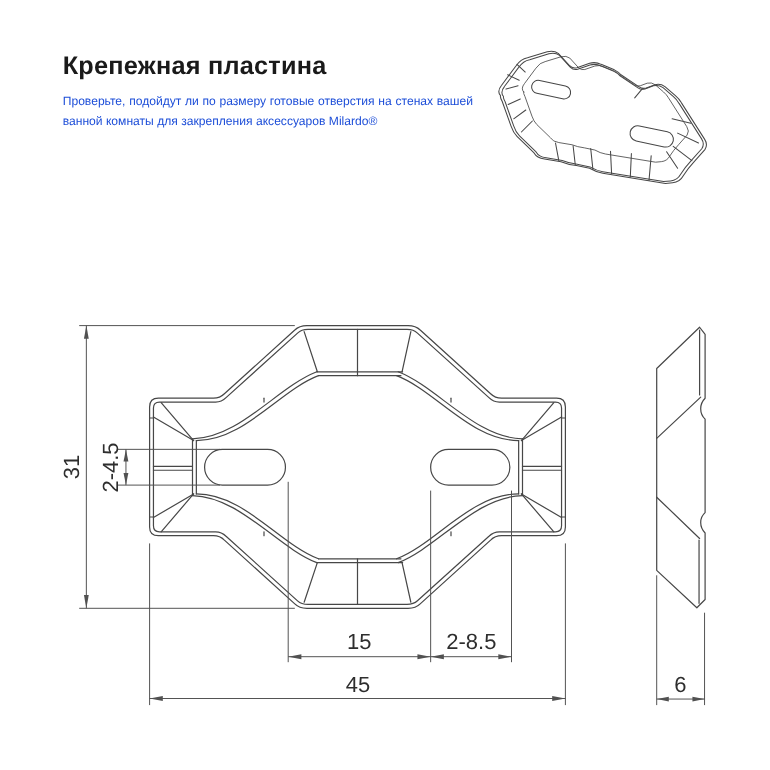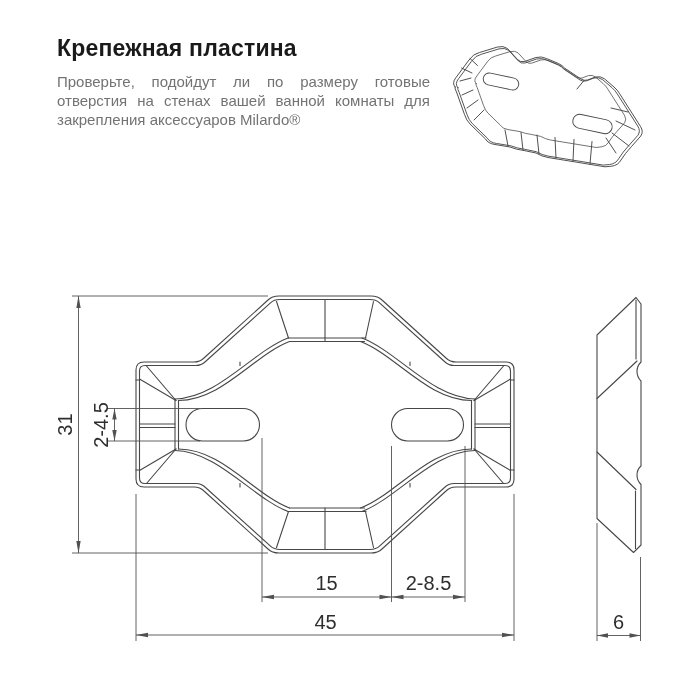--- a/index.html
+++ b/index.html
@@ -1,26 +1,26 @@
 <!DOCTYPE html>
 <html><head>
 <meta charset="utf-8">
 <style>
   html,body{margin:0;padding:0;}
   body{
     width:700px;height:700px;background:#ffffff;position:relative;
     font-family:"Liberation Sans","DejaVu Sans",sans-serif;overflow:hidden;
   }
-  .header{position:absolute;left:57px;top:35px;width:380px;}
+  .header{position:absolute;left:57px;top:46px;width:380px;}
   .title{
     margin:0;font-size:23px;font-weight:700;color:#1a1a1a;
     letter-spacing:0.2px;line-height:1.2;
   }
   .desc{
-    margin:9px 0 12px 0;width:373px;font-size:15px;color:#737373;
+    margin:9px 0 12px 0;width:373px;font-size:11px;color:#1d4ed8;
     line-height:19px;text-align:justify;
   }
   svg{position:absolute;left:0;top:0;}
   .part{stroke:#474747;stroke-width:1.1;fill:none;stroke-linejoin:round;stroke-linecap:round;}
   .thin{stroke:#474747;stroke-width:0.95;fill:none;stroke-linejoin:round;stroke-linecap:round;}
   .dim{stroke:#515151;stroke-width:0.9;fill:none;}
   .arrow{fill:#515151;stroke:none;}
   .dimtext{font-family:"Liberation Sans","DejaVu Sans",sans-serif;font-size:20px;fill:#2e2e2e;}
 </style>
 </head>

